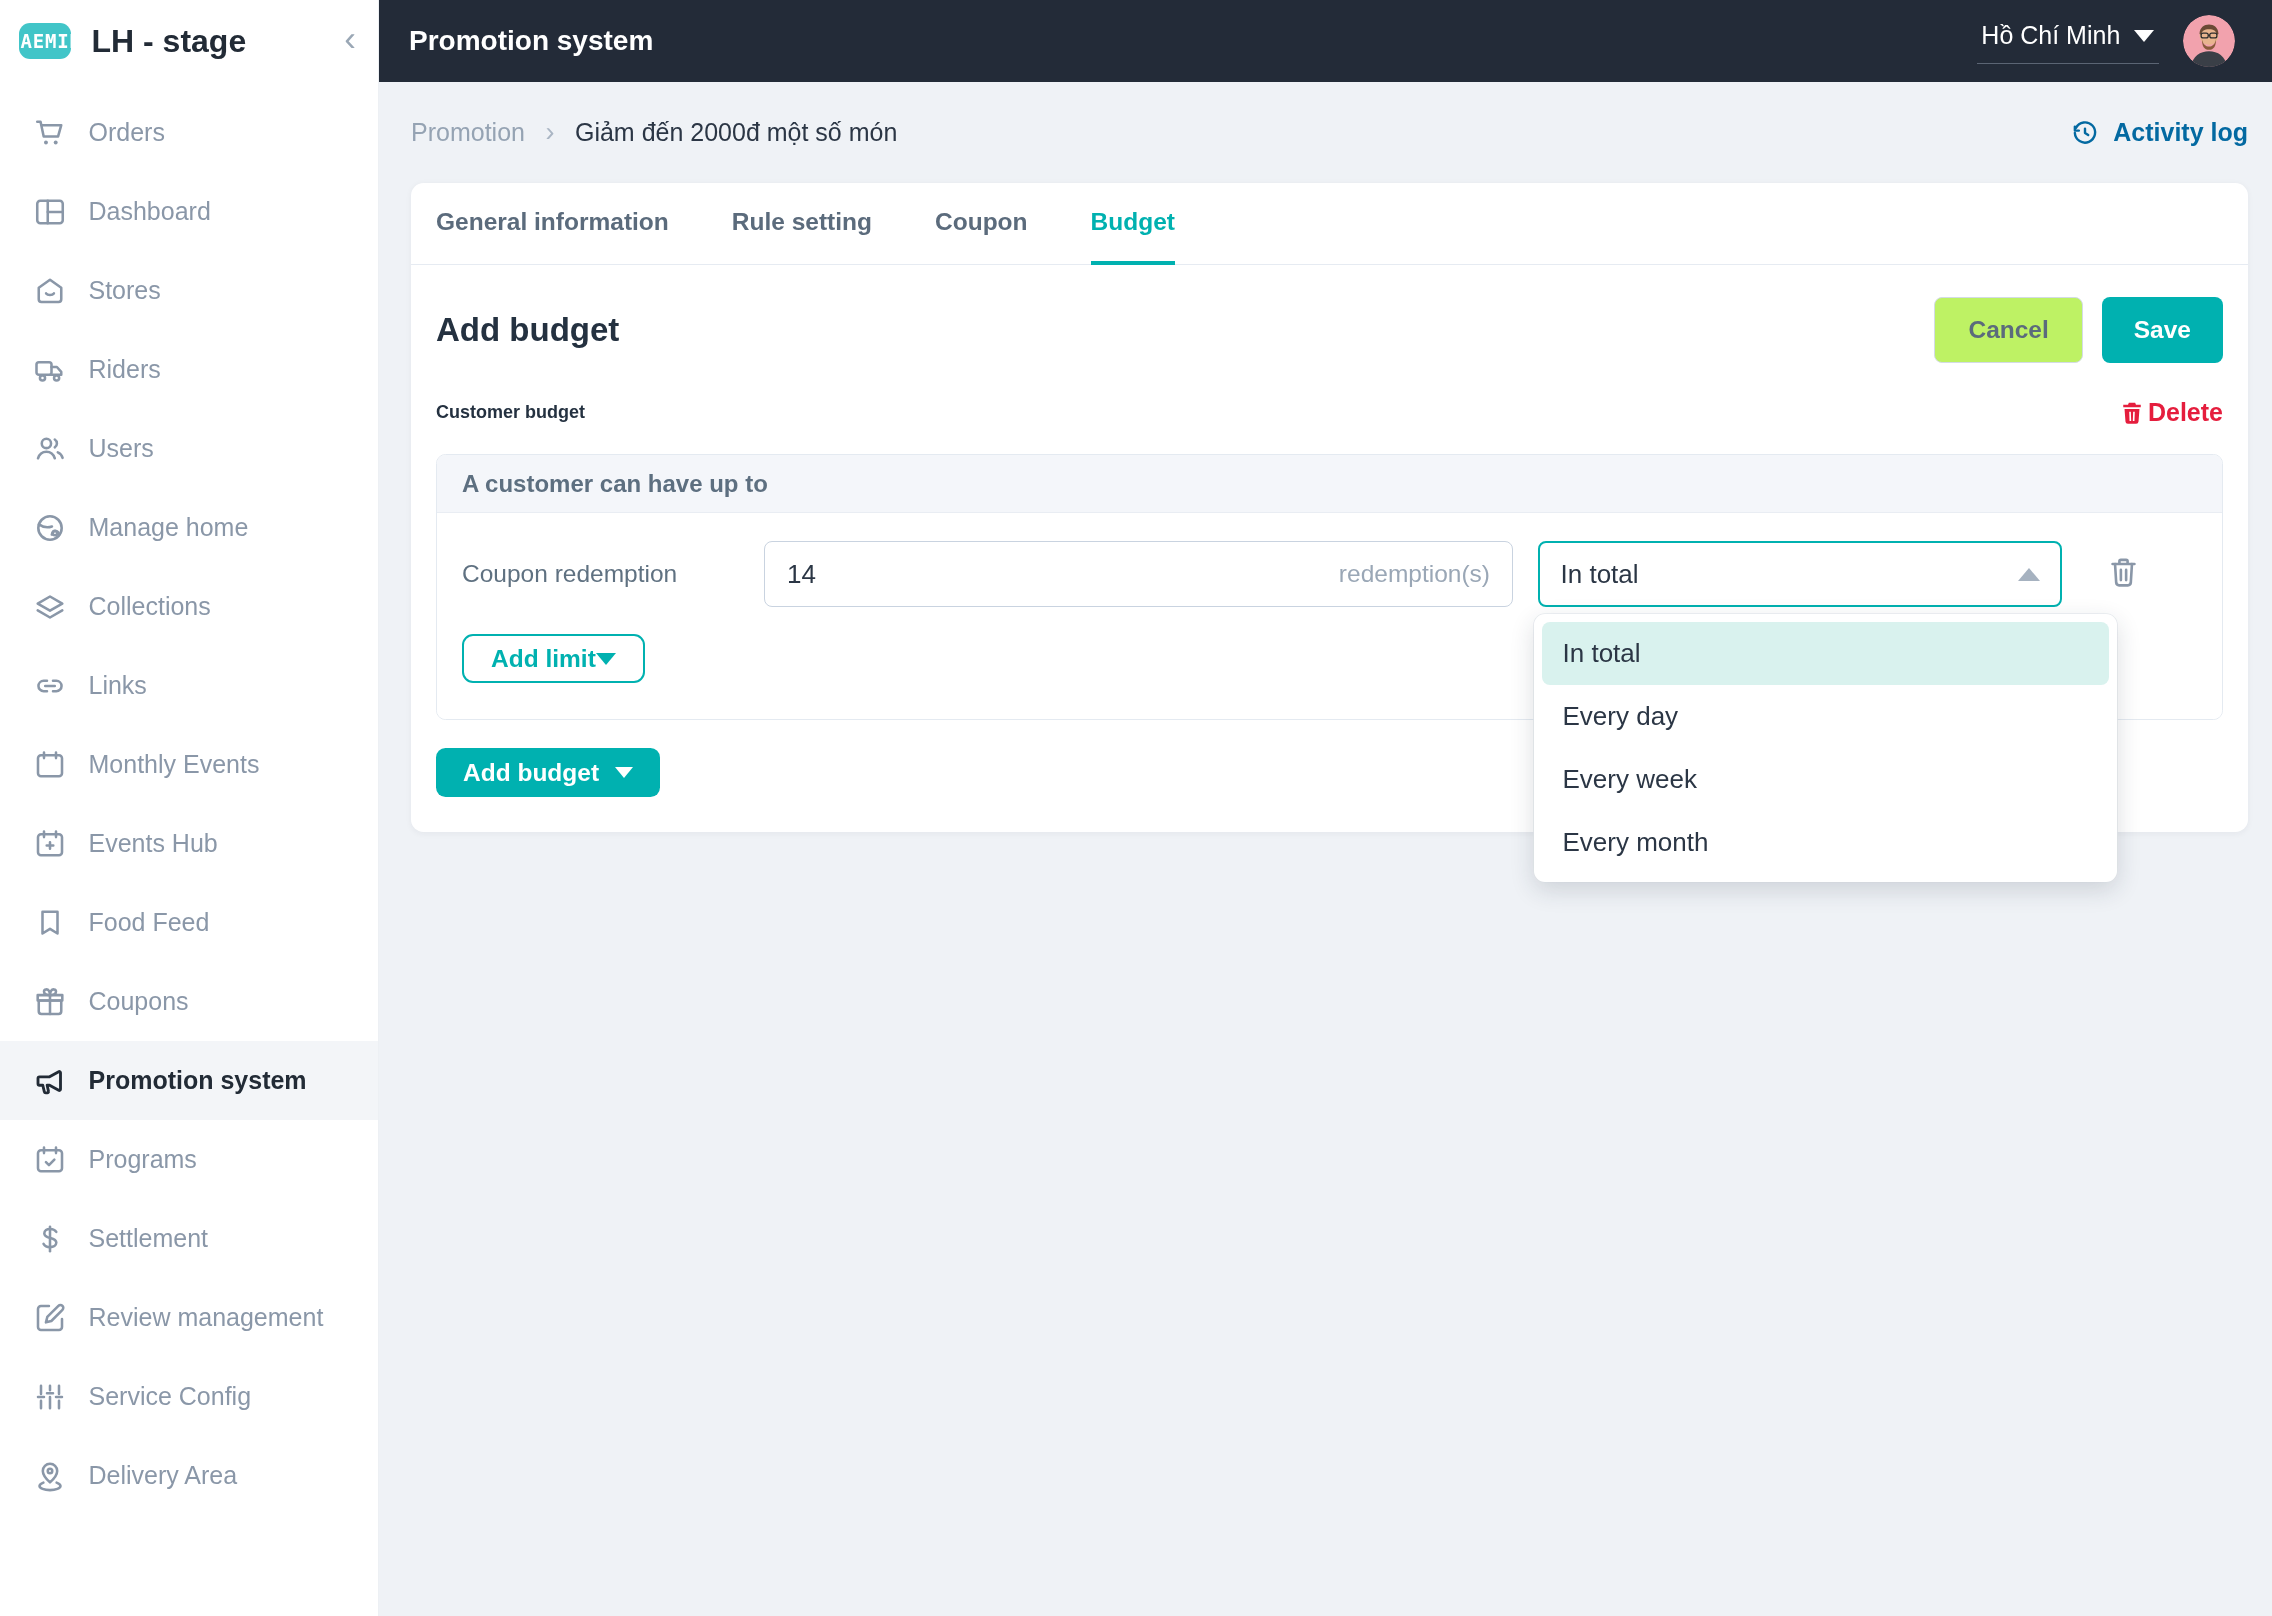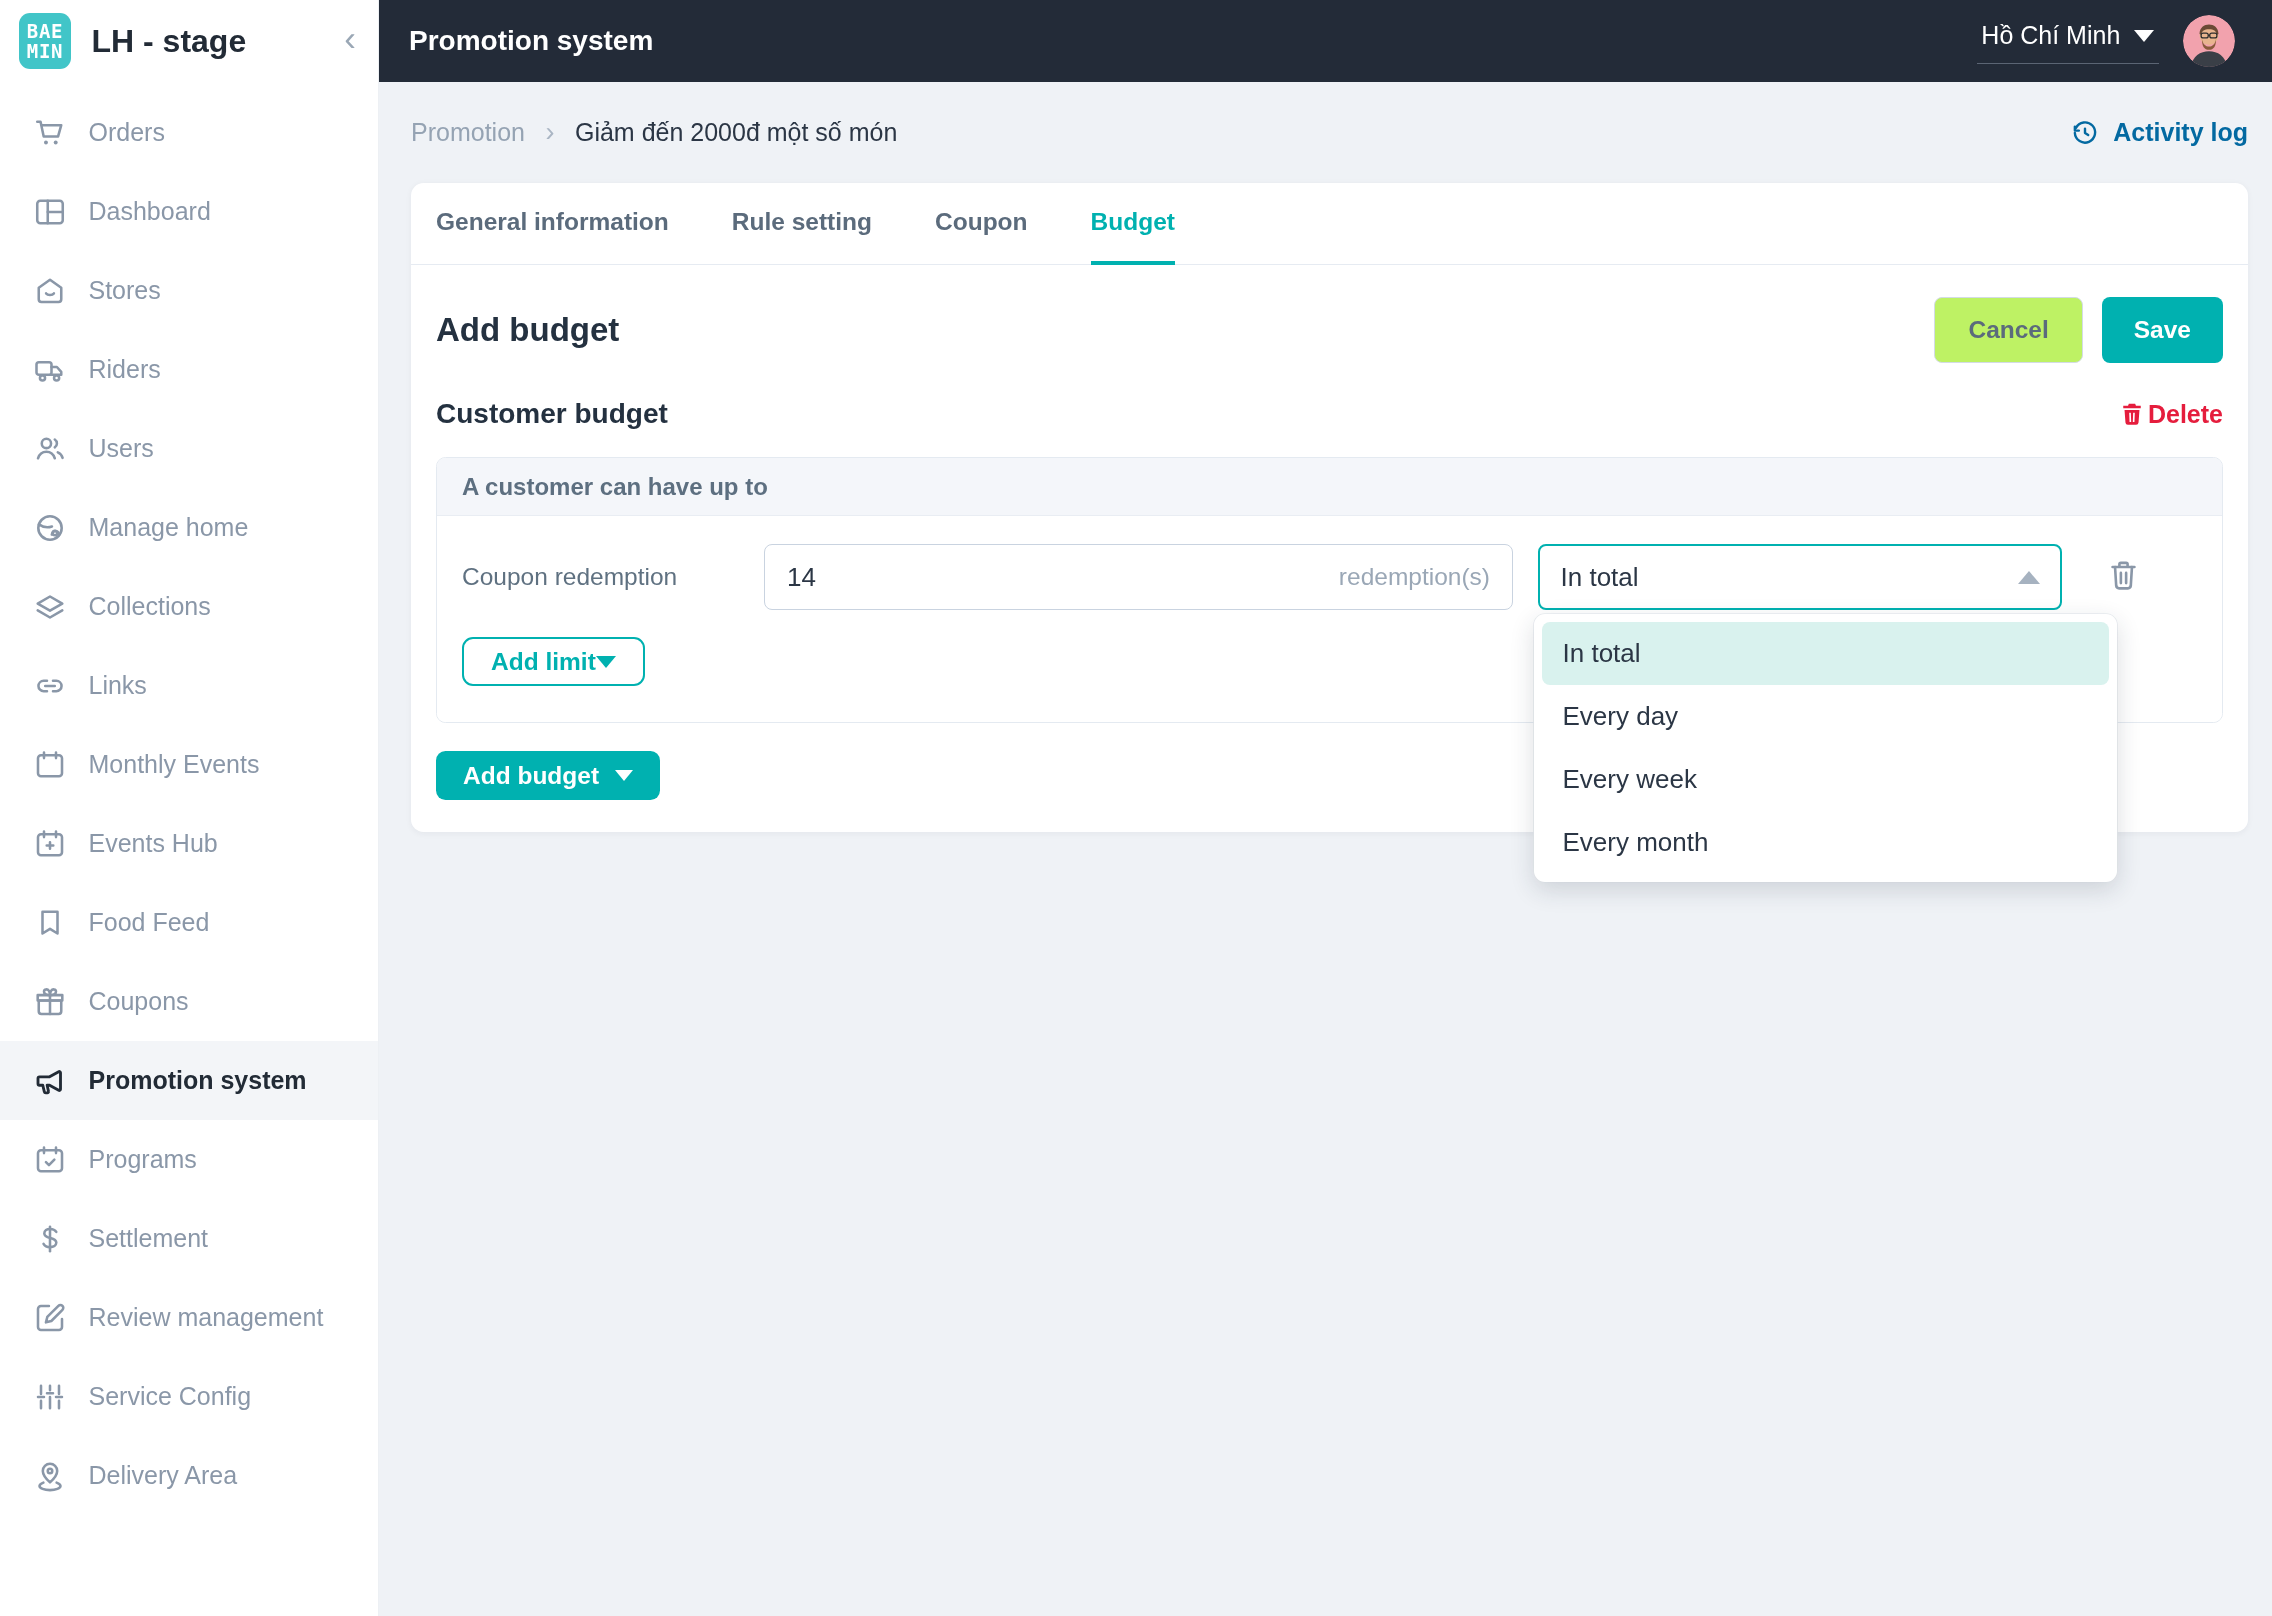--- a/index.html
+++ b/index.html
@@ -17,21 +17,21 @@
     --hl:#d9f2ee;
   }
   *{margin:0;padding:0;box-sizing:border-box;}
   html,body{width:2273px;height:1616px;overflow:hidden;}
   body{font-family:"Liberation Sans", sans-serif;background:var(--bg);color:var(--ink);}
   .app{position:relative;width:2273px;height:1616px;display:flex;}
 
   
   .sidebar{width:379px;height:100%;background:#ffffff;flex:0 0 379px;border-right:0.8px solid #edf0f4;display:flex;flex-direction:column;}
   .side-head{height:82px;display:flex;align-items:center;padding:0 22px 0 19px;}
-  .logo{width:52px;height:56px;border-radius:11px;background:var(--logo-teal);color:#fff;display:flex;flex-direction:column;align-items:center;justify-content:center;font-weight:bold;font-size:19px;line-height:20px;letter-spacing:0.8px;font-family:"DejaVu Sans Mono","Liberation Mono",monospace;}
+  .logo{width:52px;height:36px;border-radius:11px;background:var(--logo-teal);color:#fff;display:flex;flex-direction:row;align-items:center;justify-content:center;font-weight:bold;font-size:19px;line-height:20px;letter-spacing:0.8px;font-family:"DejaVu Sans Mono","Liberation Mono",monospace;}
   .ws-title{font-size:32px;font-weight:bold;color:#222b36;margin-left:20.5px;flex:1;}
   .collapse{font-size:35px;color:#9aa7b5;cursor:pointer;line-height:1;padding-bottom:6.3px;}
   .side-nav{flex:1;padding-top:11px;overflow:hidden;}
   .side-item{height:79px;display:flex;align-items:center;padding-left:32px;cursor:pointer;color:var(--sidegray);}
   .side-item .sicon{width:36px;height:36px;flex:0 0 36px;display:flex;align-items:center;justify-content:center;}
   .side-item .sicon svg{width:36px;height:36px;}
   .side-item .slabel{margin-left:20.5px;font-size:25px;}
   .side-item.active{background:#f3f5f8;color:#222b36;}
   .side-item.active .slabel{font-weight:bold;}
 
@@ -62,21 +62,21 @@
   .card-body{padding:0 25px;}
 
   .head-row{margin-top:32px;display:flex;align-items:center;}
   .head-row h1{font-size:33px;font-weight:bold;color:var(--ink);flex:1;}
   .head-actions{display:flex;gap:19px;}
   .btn{border:none;border-radius:8px;font-size:24.5px;font-weight:bold;cursor:pointer;display:inline-flex;align-items:center;justify-content:center;font-family:inherit;}
   .btn-ghost{background:#bef264;border:1.6px solid #d3dbe5;color:#5b6b7c;height:66px;padding:0 33px;}
   .btn-primary{background:var(--teal);color:#fff;height:66px;padding:0 32px;}
 
   .sub-row{margin-top:35px;display:flex;align-items:center;}
-  .sub-title{font-size:28px;font-weight:bold;color:var(--ink);flex:1;}
+  .sub-title{font-size:18px;font-weight:bold;color:var(--ink);flex:1;}
   .delete-btn{display:flex;align-items:center;gap:2px;color:var(--red);font-size:25px;font-weight:bold;background:none;border:none;cursor:pointer;font-family:inherit;}
   .delete-btn svg{width:28px;height:28px;}
 
   .limit-box{margin-top:27px;border:1.6px solid #e4eaf1;border-radius:9.5px;overflow:hidden;}
   .limit-head{background:#f4f6fa;border-bottom:1.6px solid #e9edf3;height:58px;display:flex;align-items:center;padding:0 25px;font-size:24px;font-weight:bold;color:var(--slate);}
   .limit-body{background:#fff;padding:28px 25px 36px 25px;}
   .limit-row{display:flex;align-items:center;}
   .row-label{width:277px;font-size:24.5px;color:#5f7181;}
   .num-input{width:749px;height:66px;border:1.6px solid var(--border-input);border-radius:8px;display:flex;align-items:center;padding:0 22px;margin-left:25px;background:#fff;cursor:text;}
   .num-input .num{font-size:26px;color:#2b3645;flex:1;}

